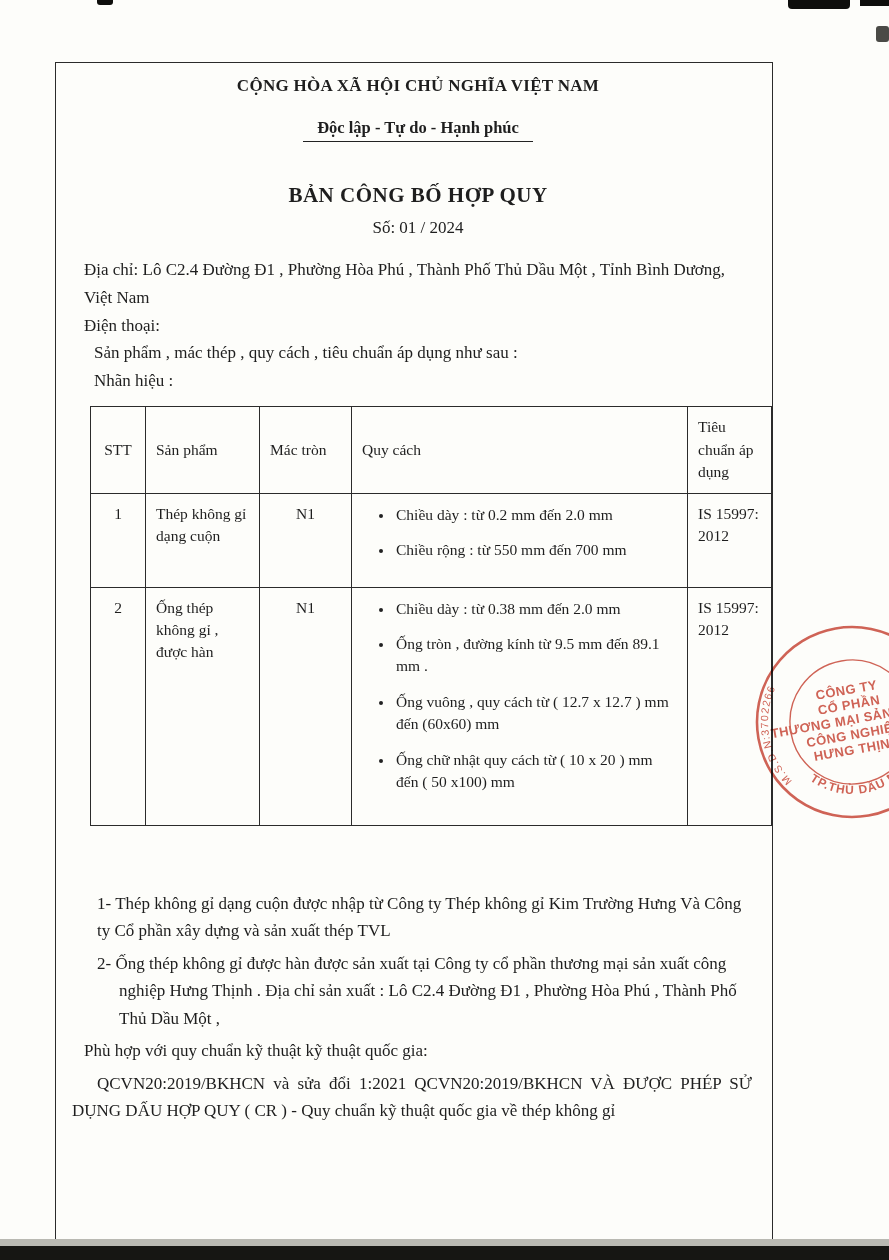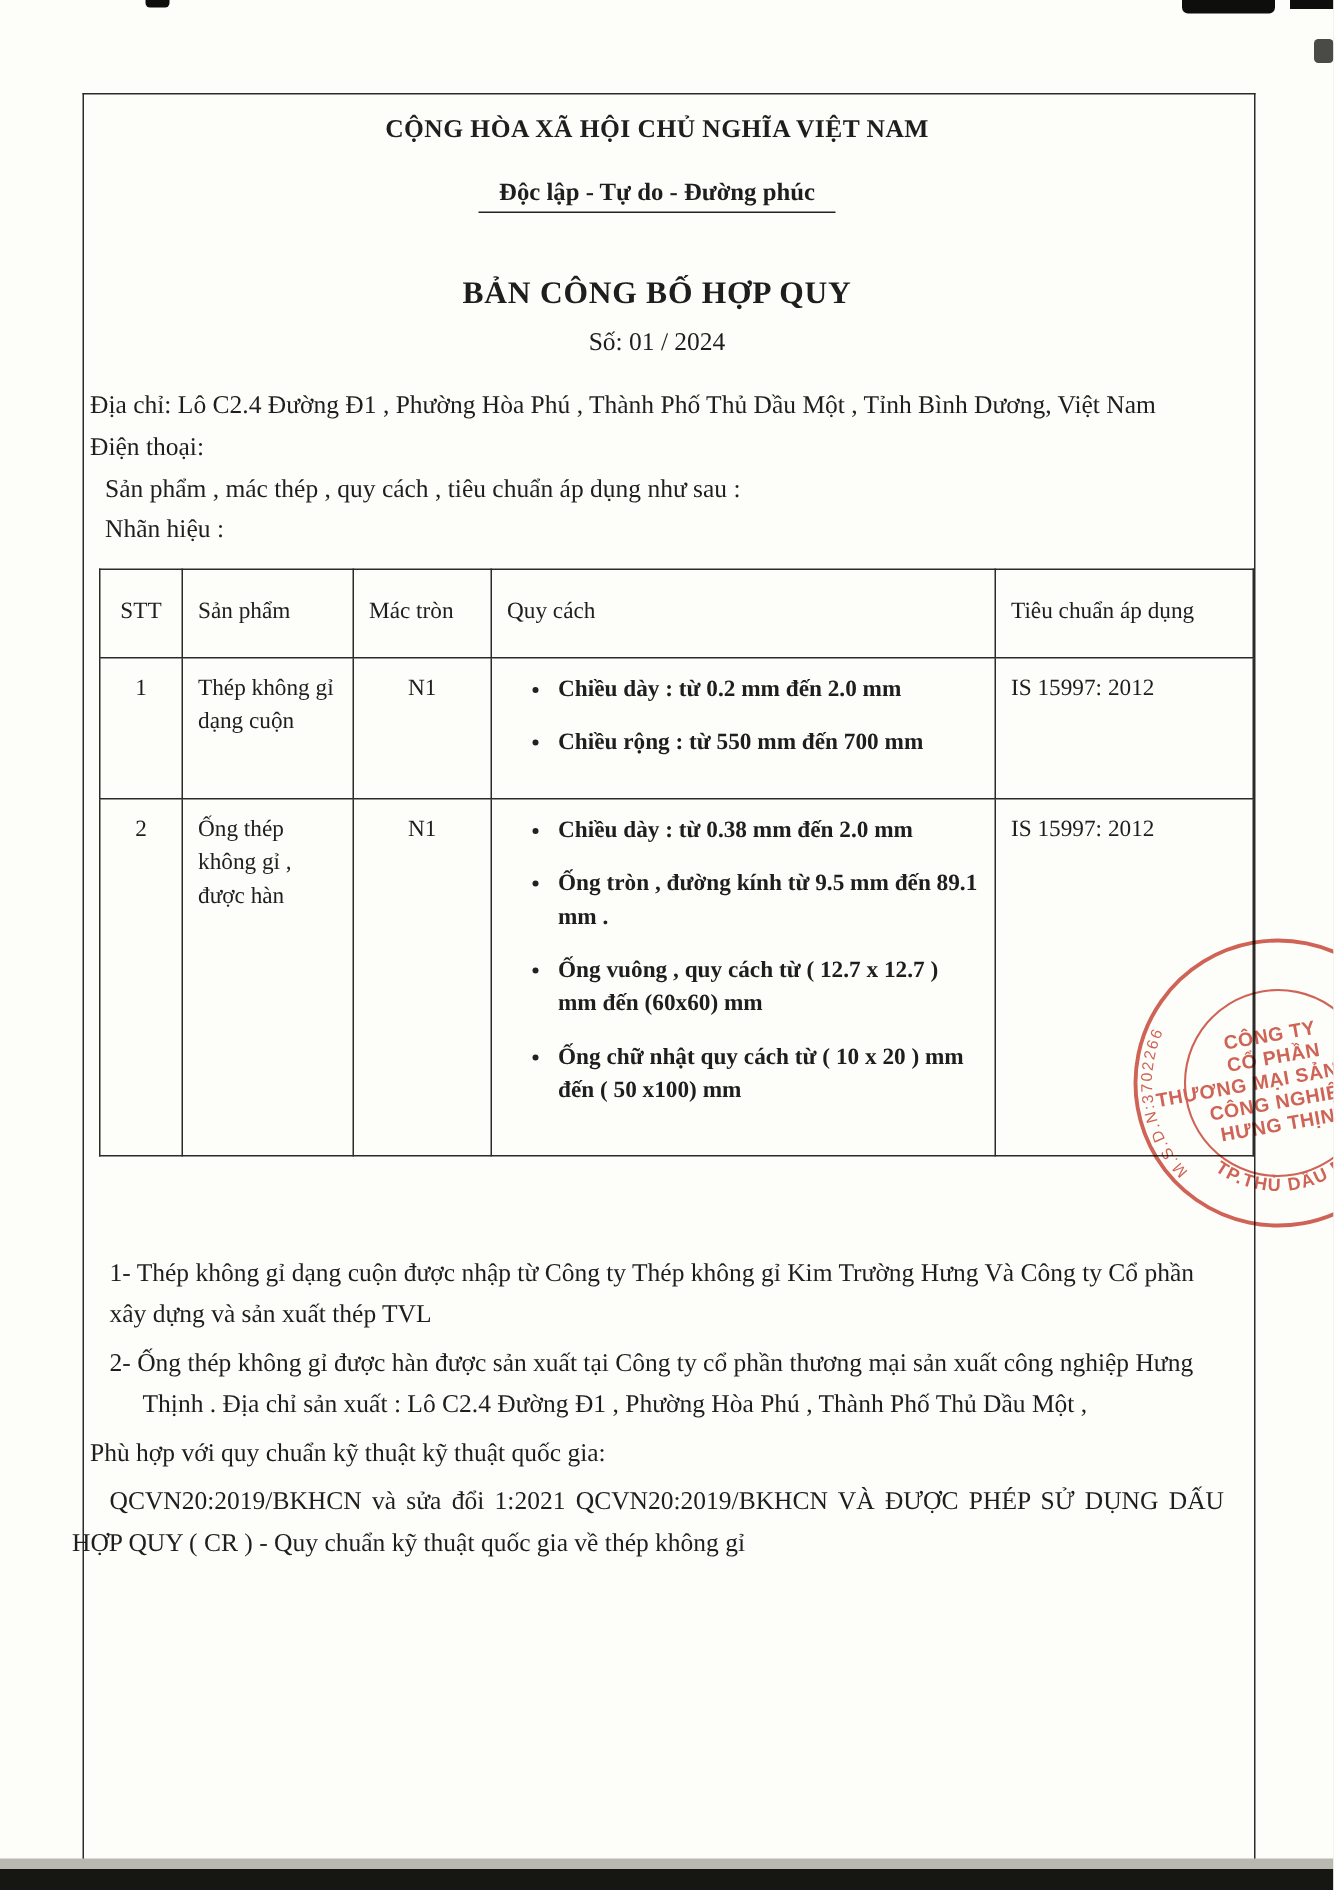--- a/index.html
+++ b/index.html
@@ -17,24 +17,24 @@
   .art-tl{top:0;left:97px;width:16px;height:5px;border-radius:0 0 3px 3px;}
   .art-tr1{top:0;left:788px;width:62px;height:9px;border-radius:0 0 4px 4px;}
   .art-tr2{top:0;left:860px;width:29px;height:6px;}
   .art-tr3{top:26px;left:876px;width:13px;height:16px;background:#4a4a46;border-radius:3px;}
   .scan-bottom-light{position:absolute;left:0;right:0;bottom:14px;height:7px;background:#b9b9b2;}
   .scan-bottom-dark{position:absolute;left:0;right:0;bottom:0;height:14px;background:#161613;}
 
   
   .frame{
     position:absolute;left:55px;top:62px;
-    width:782px;height:1181px;
+    width:718px;height:1181px;
     border:1.6px solid #2b2b2b;border-bottom:none;
     box-sizing:border-box;
-    padding:12px 20px 0 4px;
+    padding:12px 20px 0 28px;
   }
   .center{text-align:center;}
   .nat-country{font-size:17px;font-weight:bold;letter-spacing:.3px;line-height:1.25;}
   .nat-motto{
     display:inline-block;font-size:16.5px;font-weight:bold;
     border-bottom:1.7px solid #222;padding:0 14px 3px 14px;margin-top:4px;
   }
   .doc-title{margin-top:41px;font-size:21px;font-weight:bold;letter-spacing:.5px;line-height:1.2;}
   .doc-number{margin-top:10px;font-size:17px;}
   .info{margin-top:18px;font-size:17px;line-height:1.62;}
@@ -52,21 +52,21 @@
   table.spec th,table.spec td{
     border:1.5px solid #2b2b2b;
     padding:9px 10px;vertical-align:top;text-align:left;
     font-weight:normal;
   }
   table.spec thead th{vertical-align:middle;height:40px;}
   col.c-stt{width:55px;}col.c-sp{width:114px;}col.c-mt{width:92px;}col.c-qc{width:336px;}
   .td-c{text-align:center !important;}
   .r1{height:94px;}
   .r2{height:238px;}
-  ul.specs{margin:1px 0 0 0;padding-left:32px;list-style-type:disc;font-weight:bold;}
+  ul.specs{margin:1px 0 0 0;padding-left:32px;list-style-type:disc;}
   ul.specs li{margin-bottom:13px;padding-left:2px;}
   ul.specs li::marker{color:#222;font-size:13px;}
 
   .notes{margin-top:64px;font-size:17px;line-height:1.62;}
   .notes p{margin:5px 0;}
   .note-plain{padding-left:13px;}
   .note-hang{padding-left:35px;text-indent:-22px;}
   .qcvn{margin-left:-12px !important;text-indent:25px;text-align:justify;text-align-last:left;}
 
   
@@ -88,21 +88,21 @@
 
   <div class="art art-tl"></div>
   <div class="art art-tr1"></div>
   <div class="art art-tr2"></div>
   <div class="art art-tr3"></div>
 
   <div class="frame">
 
     <div class="center">
       <div class="nat-country">CỘNG HÒA XÃ HỘI CHỦ NGHĨA VIỆT NAM</div><br>
-      <span class="nat-motto">Độc lập - Tự do - Đường phúc</span>
+      <span class="nat-motto">Độc lập - Tự do - Hạnh phúc</span>
     </div>
 
     <div class="center doc-title">BẢN CÔNG BỐ HỢP QUY</div>
     <div class="center doc-number">Số: 01 / 2024</div>
 
     <div class="info">
       <p>Địa chỉ: Lô C2.4 Đường Đ1 , Phường Hòa Phú , Thành Phố Thủ Dầu Một , Tỉnh Bình Dương, Việt Nam</p>
       <p>Điện thoại:</p>
       <p class="indent">Sản phẩm , mác thép , quy cách , tiêu chuẩn áp dụng như sau :</p>
       <p class="indent">Nhãn hiệu :</p>

